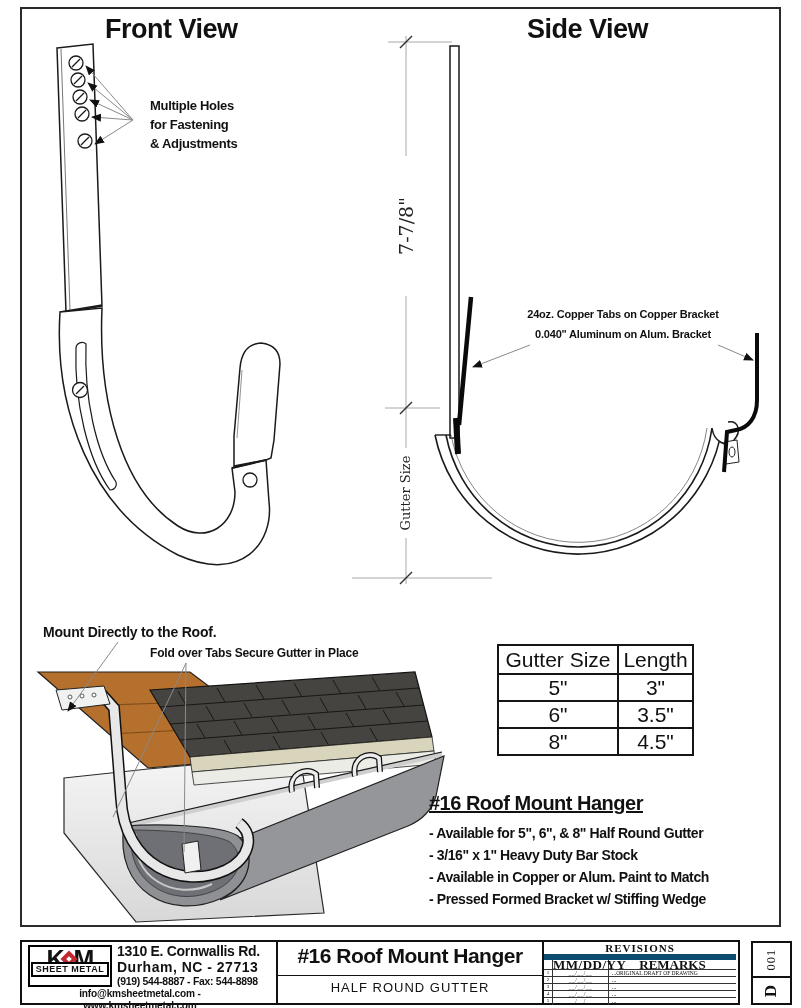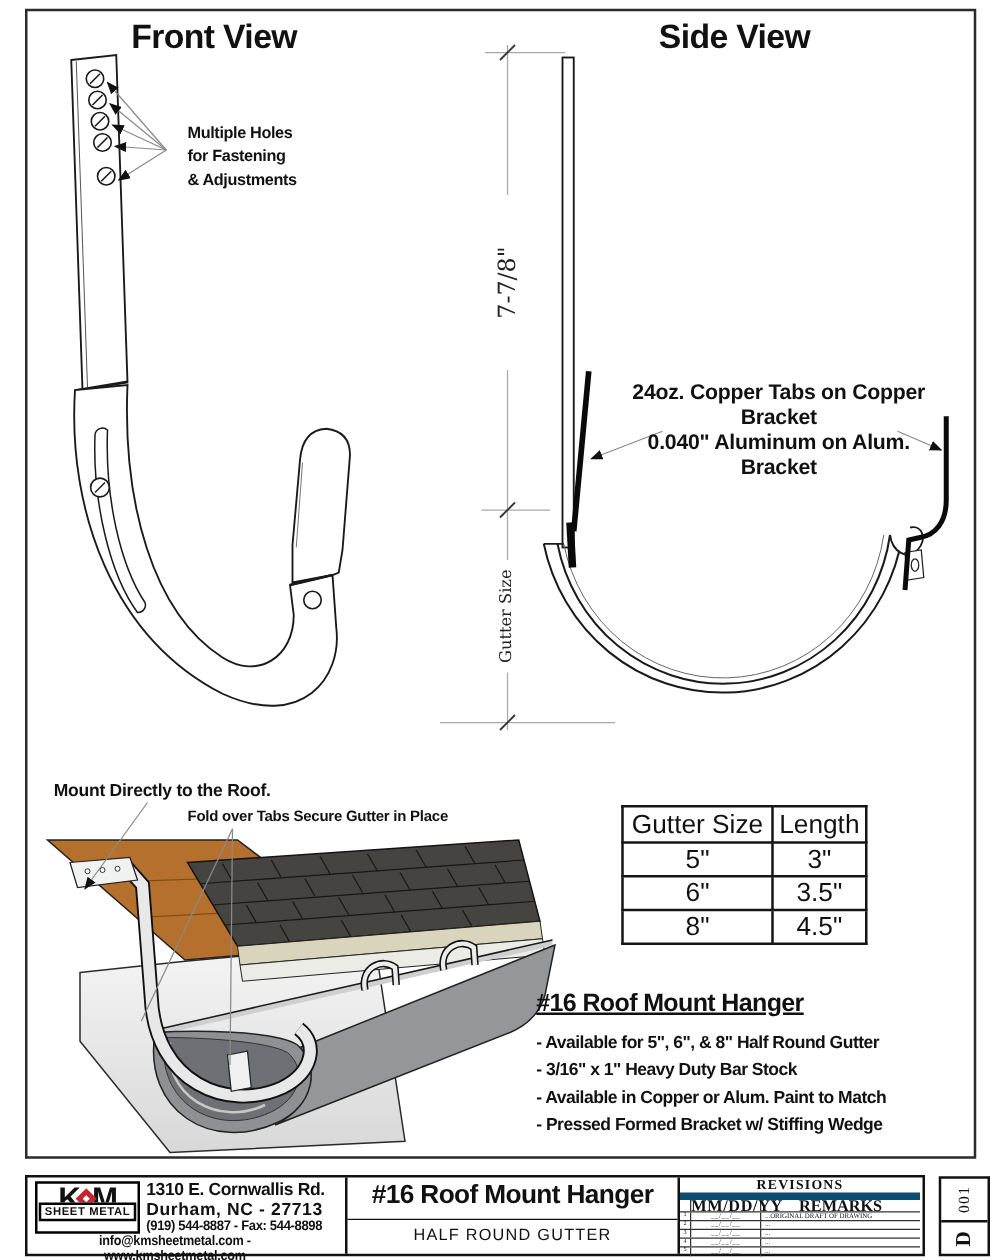--- a/index.html
+++ b/index.html
@@ -7,21 +7,21 @@
        font-family:"Liberation Sans",sans-serif;color:#111;}
   .abs{position:absolute;}
 
   #main-border{left:20px;top:7px;width:757px;height:916px;border:2px solid #2b2b2b;}
 
   .view-title{font-weight:bold;font-size:27px;letter-spacing:-0.5px;width:190px;}
   #title-front{left:105px;top:14px;}
   #title-side{left:527px;top:14px;}
 
   #front-note{left:150px;top:96px;font-size:13px;font-weight:bold;line-height:19px;letter-spacing:-0.3px;}
-  #side-note{left:488px;top:304px;width:270px;text-align:center;font-size:17px;font-weight:bold;line-height:20px;letter-spacing:-0.2px;}
+  #side-note{left:488px;top:304px;width:270px;text-align:center;font-size:11px;font-weight:bold;line-height:20px;letter-spacing:-0.2px;}
   #mount-note1{left:43px;top:624px;font-size:14px;font-weight:bold;letter-spacing:-0.2px;}
   #mount-note2{left:150px;top:646px;font-size:12px;font-weight:bold;letter-spacing:-0.2px;}
 
   .dim-label{display:flex;align-items:center;justify-content:center;background:#fff;
              font-family:"DejaVu Serif",serif;color:#222;}
   #dim-height{left:336px;top:218px;width:140px;height:16px;font-size:19px;transform:rotate(-90deg);}
   #dim-gutter{left:360px;top:486px;width:90px;height:14px;font-size:13px;transform:rotate(-90deg);}
 
   #size-table{left:497px;top:644px;border-collapse:collapse;}
   #size-table td,#size-table th{border:2px solid #151515;text-align:center;

